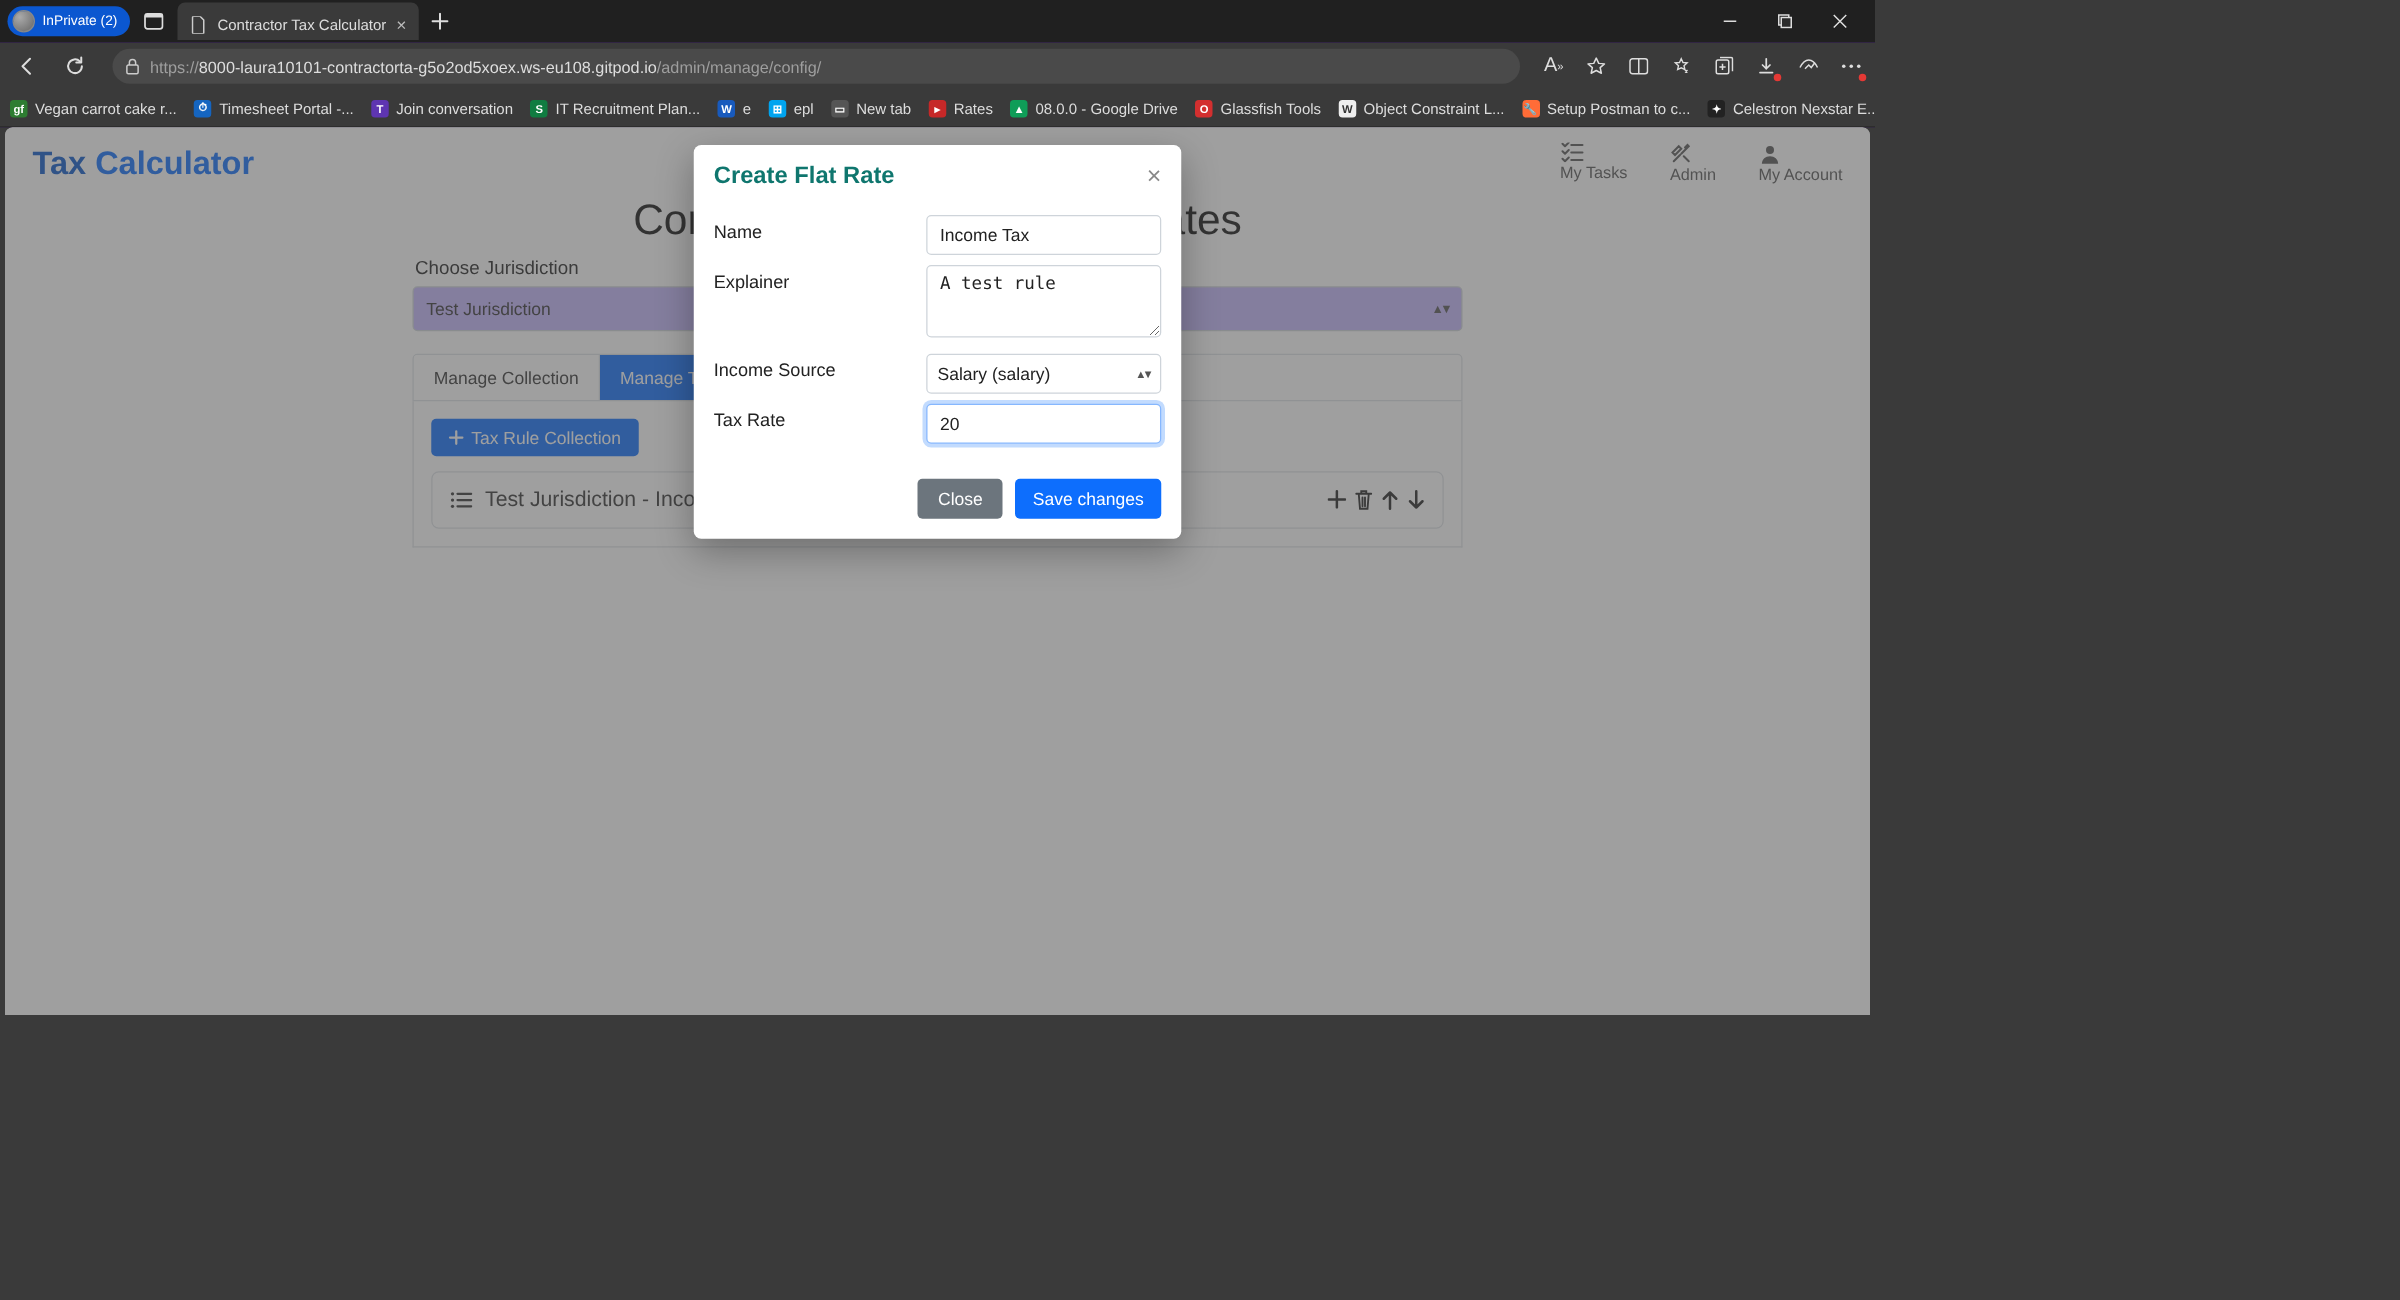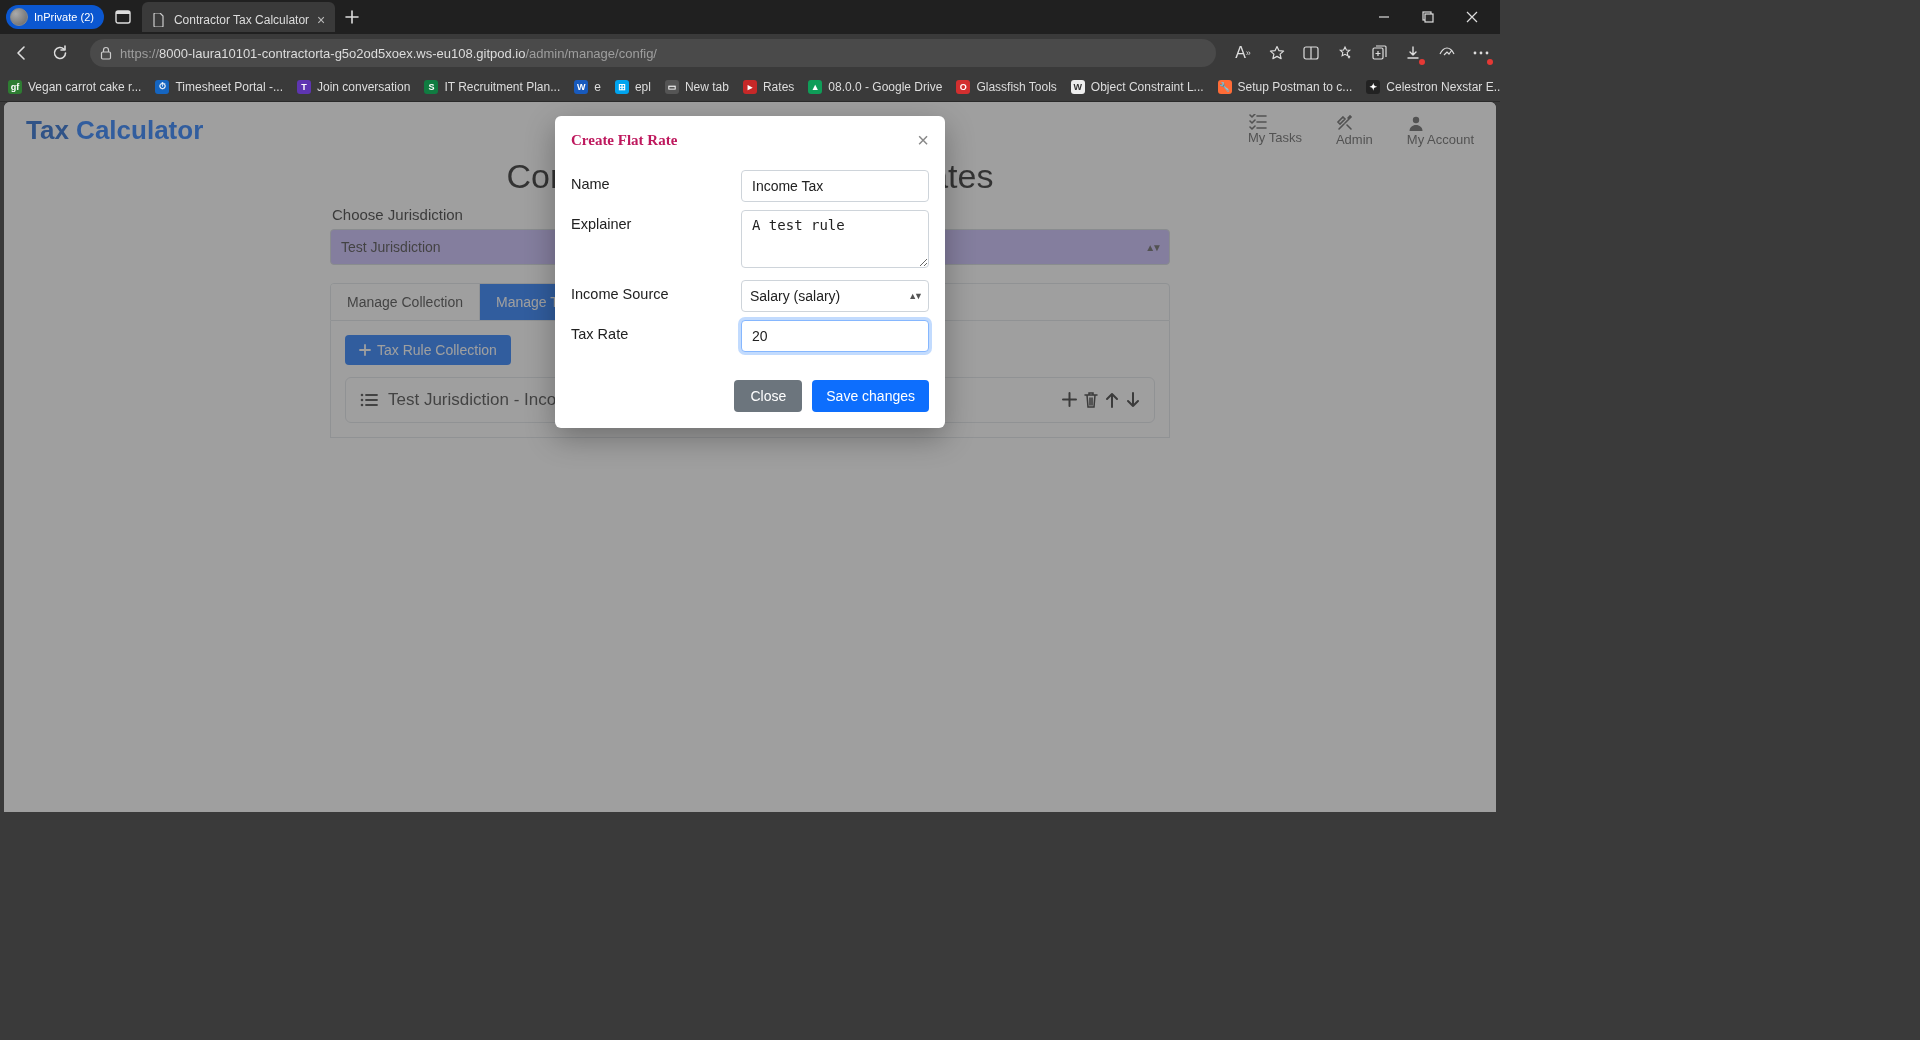--- a/index.html
+++ b/index.html
@@ -47,21 +47,21 @@
   .panel { border:1px solid #dee2e6; border-top:none; padding:14px; min-height:100px; }
   .right-btn-row { display:flex; justify-content:flex-start; }
   .btn-primary { background:#0d6efd; color:#fff; border:none; border-radius:4px; padding:7px 14px; font-size:14px; display:flex; align-items:center; gap:6px;}
   .card { border:1px solid #dee2e6; border-radius:6px; margin-top:12px; padding:12px 14px; display:flex; align-items:center; font-size:17px; color:#333; }
   .card .listicon { width:18px; margin-right:10px; color:#333;}
   .card .row-actions { margin-left:auto; display:flex; gap:7px; color:#222; font-size:17px;}
   
   .backdrop { position:absolute; inset:0; background:rgba(80,80,80,0.55); }
   .modal { position:absolute; top:14px; left:50%; transform:translateX(-50%); width:390px; background:#fff; border-radius:6px; box-shadow:0 10px 30px rgba(0,0,0,.3); }
   .modal-head { display:flex; align-items:center; justify-content:space-between; padding:14px 16px 8px 16px; }
-  .modal-head h3 { font-size:15px; font-weight:600; color:#be185d;font-family:Liberation Serif, serif;}
+  .modal-head h3 { font-size:19px; font-weight:600; color:#0f766e;}
   .modal-head .close { color:#888; font-size:20px; line-height:1; cursor:pointer;}
   .modal-body { padding:4px 16px 10px 16px; }
   .frow { display:flex; align-items:flex-start; margin:8px 0; }
   .frow .flabel { width:170px; font-size:14.5px; color:#222; padding-top:6px;}
   .frow .fctrl { flex:1; }
   .tinput { width:100%; height:32px; border:1px solid #ced4da; border-radius:4px; padding:0 10px; font-size:14px; color:#222;}
   .tinput.focus { border:1px solid #86b7fe; box-shadow:0 0 0 3px rgba(13,110,253,.25);}
   .tarea { width:100%; height:58px; border:1px solid #ced4da; border-radius:4px; padding:6px 10px; font-size:14px; color:#222; resize:vertical;}
   .tselect { width:100%; height:32px; border:1px solid #ced4da; border-radius:4px; padding:0 8px; font-size:14px; color:#222; background:#fff; display:flex; align-items:center; justify-content:space-between;}
   .tselect .caret{ font-size:9px; color:#555; letter-spacing:-3px;}

